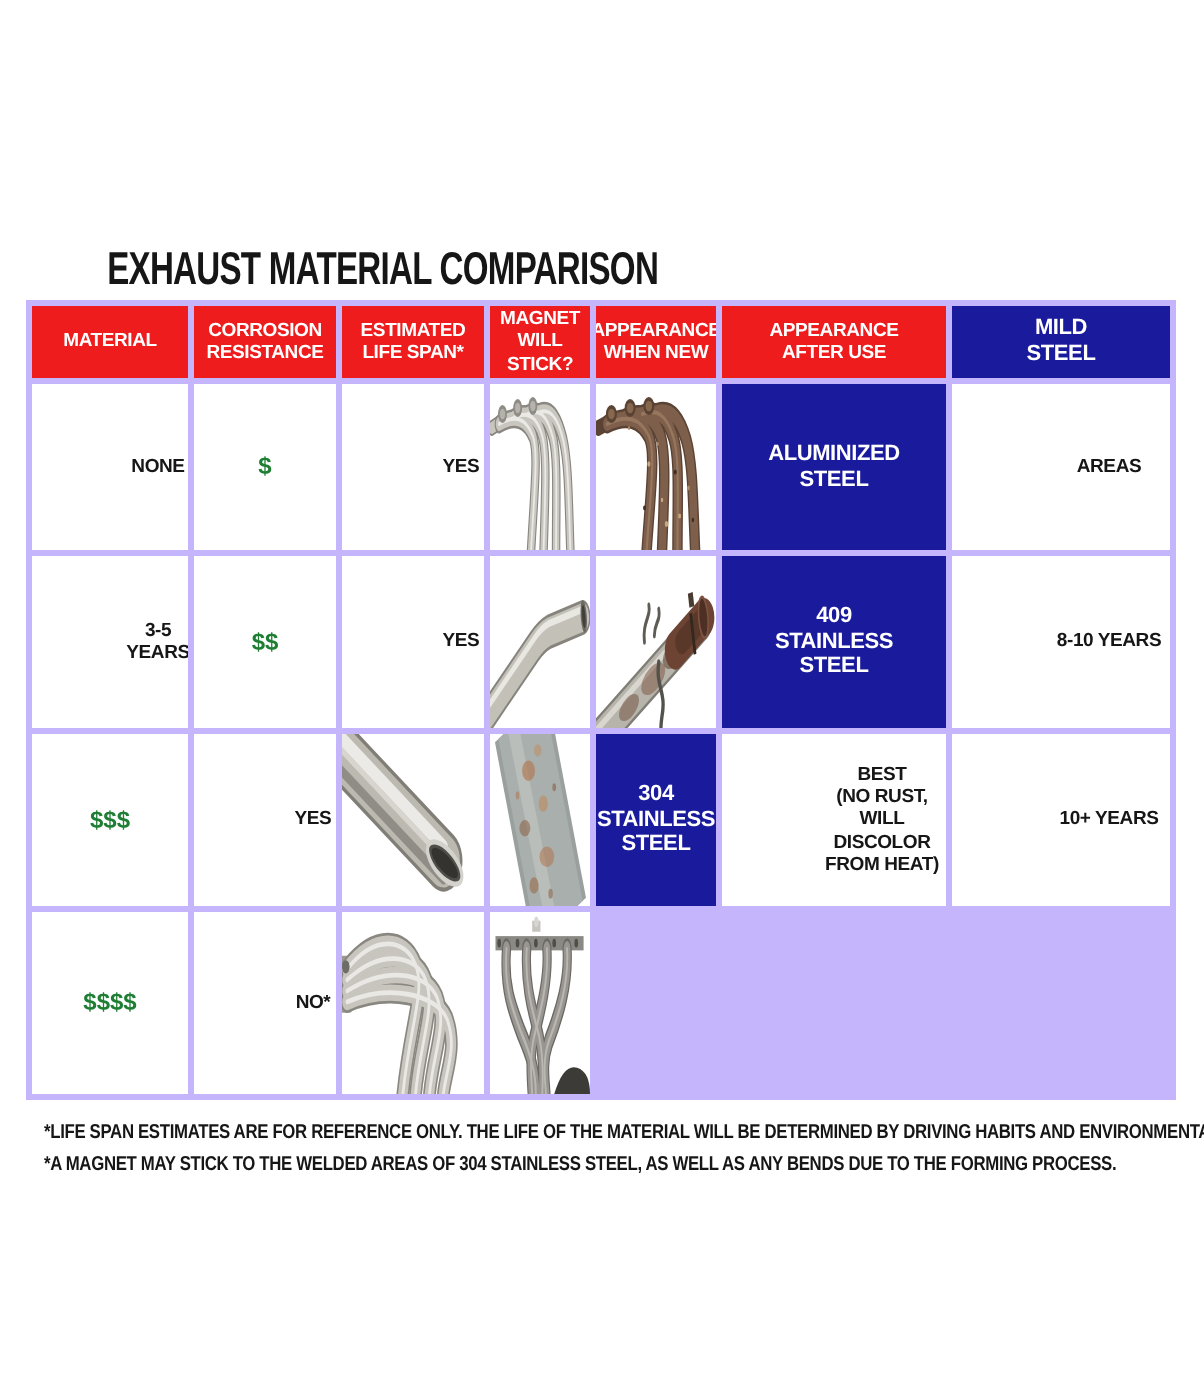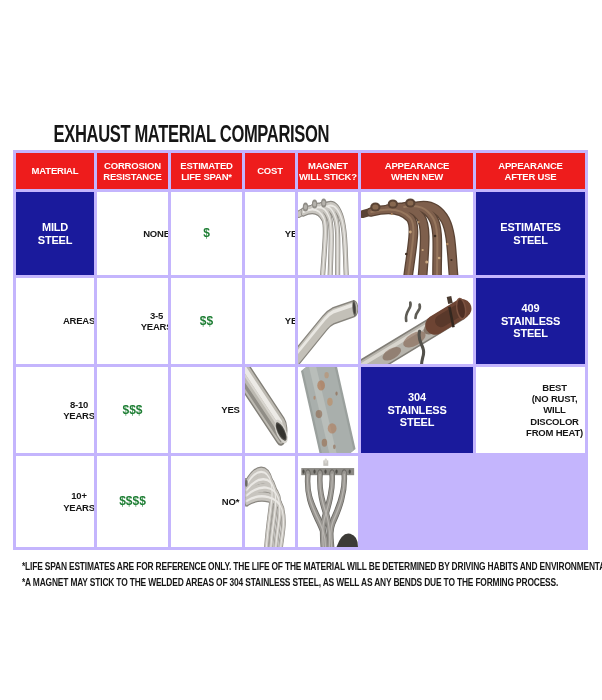--- a/index.html
+++ b/index.html
@@ -52,23 +52,20 @@
   <div class="cell hdr">
       <span>MATERIAL</span>
     </div>
   <div class="cell hdr">
       <span>CORROSION
 RESISTANCE</span>
     </div>
   <div class="cell hdr">
       <span>ESTIMATED
 LIFE SPAN*</span>
-    </div>
-  <div class="cell hdr">
-      <span>COST</span>
     </div>
   <div class="cell hdr">
       <span>MAGNET
 WILL STICK?</span>
     </div>
   <div class="cell hdr">
       <span>APPEARANCE
 WHEN NEW</span>
     </div>
   <div class="cell hdr">
@@ -147,21 +144,21 @@
       <ellipse cx="14" cy="15" rx="5" ry="4.5" fill="#5a4334"></ellipse>
         <ellipse cx="14" cy="15" rx="3" ry="2.6" fill="#87684f"></ellipse>
       <ellipse cx="31" cy="12" rx="5" ry="4.5" fill="#5a4334"></ellipse>
         <ellipse cx="31" cy="12" rx="3" ry="2.6" fill="#87684f"></ellipse>
       <ellipse cx="48" cy="11" rx="5" ry="4.5" fill="#5a4334"></ellipse>
         <ellipse cx="48" cy="11" rx="3" ry="2.6" fill="#87684f"></ellipse>
     </svg>
   </div>
 
   <div class="cell mat">
-      <span>ESTIMATES
+      <span>ALUMINIZED
 STEEL</span>
     </div>
   <div class="cell txt">
       <span>AREAS</span>
     </div>
   <div class="cell txt">
       <span>3-5 YEARS</span>
     </div>
   <div class="cell cost">
       <span>$$</span>

